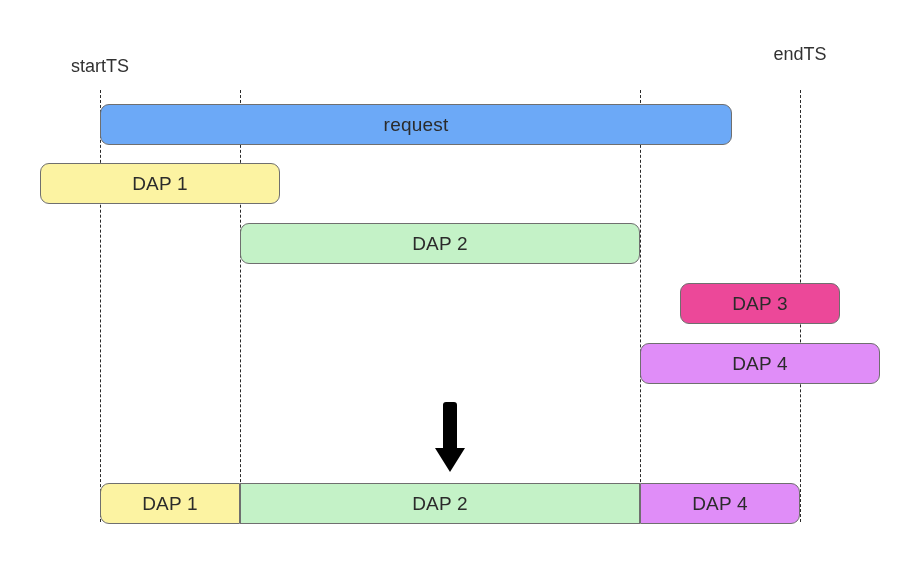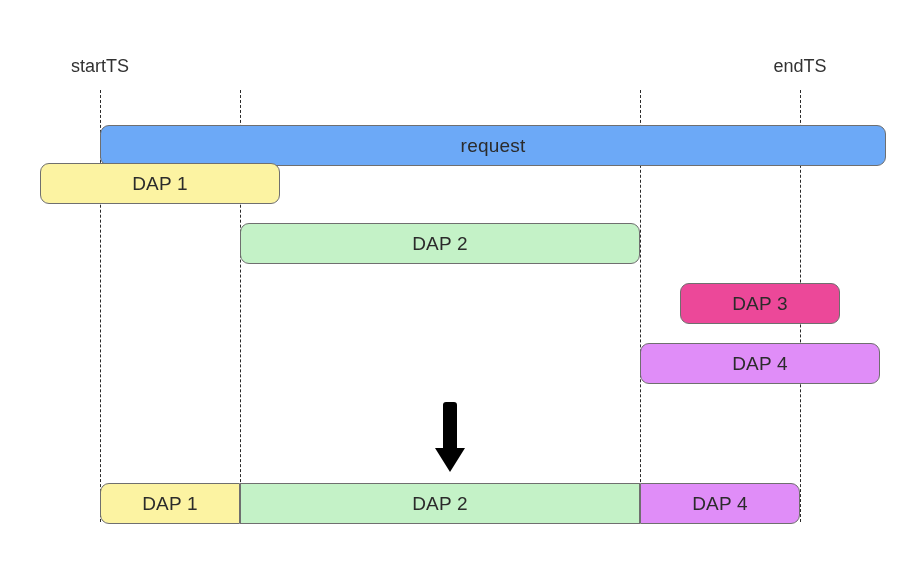--- a/index.html
+++ b/index.html
@@ -56,28 +56,28 @@
   .arrow {
     position: absolute;
   }
 </style>
 </head>
 <body>
 
 <div id="canvas">
 
   <div class="axis-label" style="left:100px; top:56px;">startTS</div>
-  <div class="axis-label" style="left:800px; top:56px;">endTS</div>
+  <div class="axis-label" style="left:800px; top:44px;">endTS</div>
 
   <div class="guide" style="left:100px; top:90px; height:432px;"></div>
   <div class="guide" style="left:240px; top:90px; height:432px;"></div>
   <div class="guide" style="left:640px; top:90px; height:432px;"></div>
   <div class="guide" style="left:800px; top:90px; height:432px;"></div>
 
-  <div class="bar" style="left:100px; top:104px; width:786px; height:41px; background:#6CA9F7;margin-top:21px;">
+  <div class="bar" style="left:100px; top:104px; width:632px; height:41px; background:#6CA9F7;">
     <span class="bar-label">request</span>
   </div>
 
   <div class="bar" style="left:40px; top:163px; width:240px; height:41px; background:#FCF3A2;">
     <span class="bar-label">DAP 1</span>
   </div>
 
   <div class="bar" style="left:240px; top:223px; width:400px; height:41px; background:#C4F2C7;">
     <span class="bar-label">DAP 2</span>
   </div>

